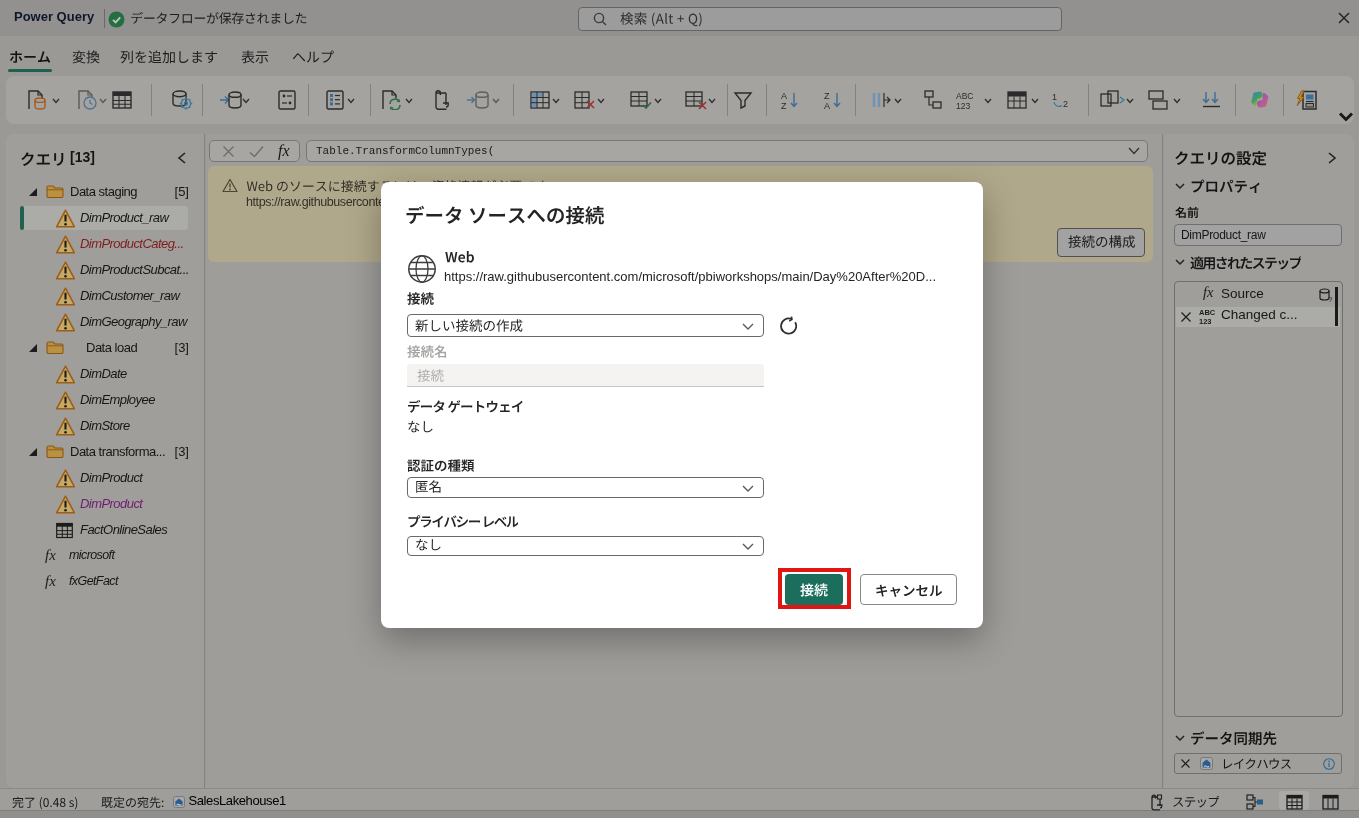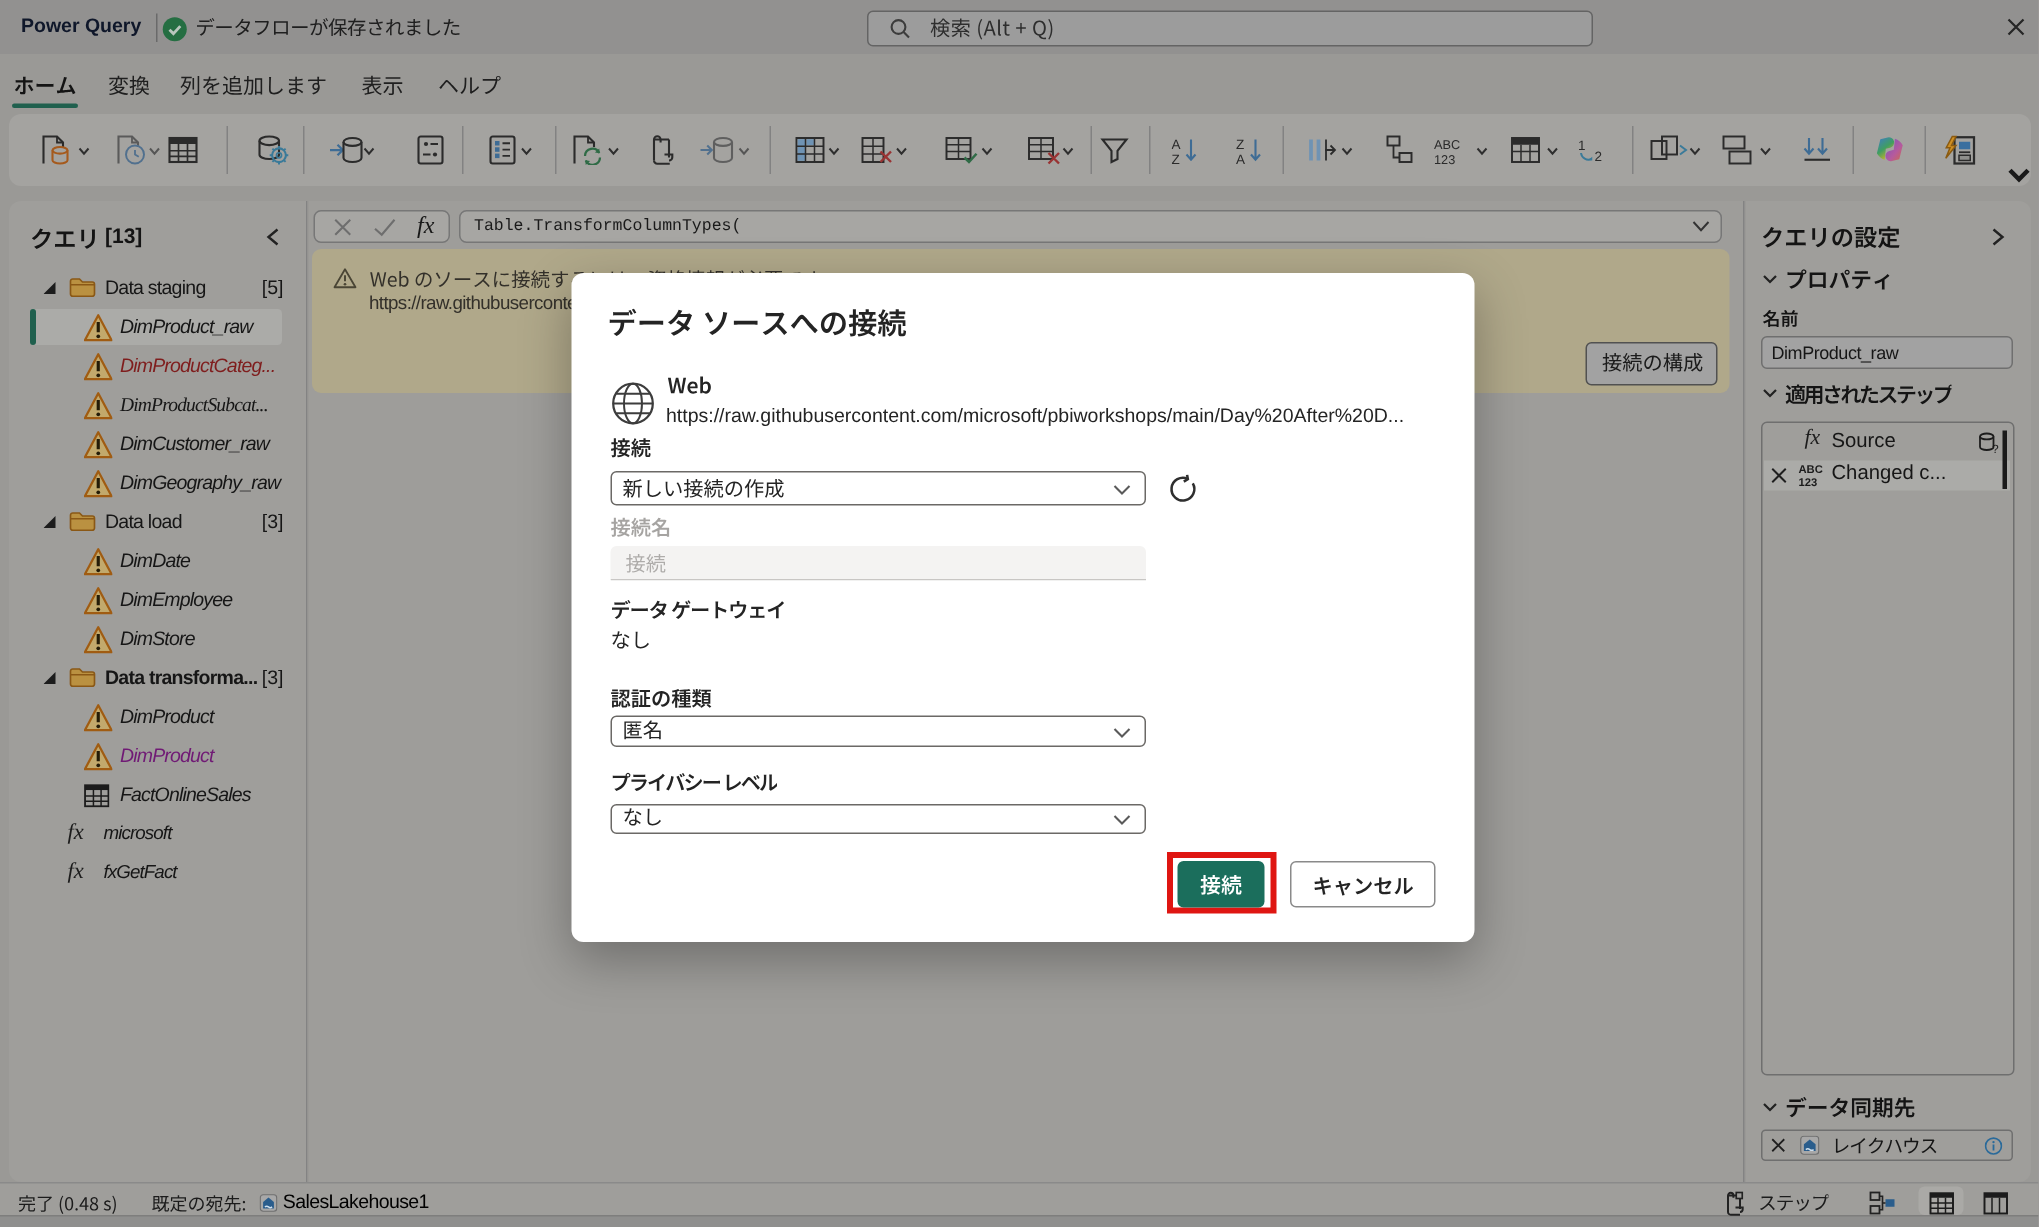--- a/index.html
+++ b/index.html
@@ -291,41 +291,41 @@
     <path d="M9.5 1.2 L18.4 17.8 L0.6 17.8 Z" fill="#c2a96c" stroke="#a05c12" stroke-width="1.5" stroke-linejoin="round"></path>
     <path d="M9.5 5.7 L9.5 12.540000000000001" stroke="#241c08" stroke-width="2.1"></path>
     <circle cx="9.5" cy="15.200000000000001" r="1.25" fill="#241c08"></circle>
   </svg>
 <div style="position:absolute;left:80px;top:234.6px;font-family:'Liberation Sans', sans-serif;font-size:13px;font-weight:400;color:#7f1d1d;font-style:italic;letter-spacing:-0.55px;white-space:pre;line-height:17px">DimProductCateg...</div>
 <svg style="position:absolute;left:56px;top:260.5px" width="19" height="19" viewBox="0 0 19 19">
     <path d="M9.5 1.2 L18.4 17.8 L0.6 17.8 Z" fill="#c2a96c" stroke="#a05c12" stroke-width="1.5" stroke-linejoin="round"></path>
     <path d="M9.5 5.7 L9.5 12.540000000000001" stroke="#241c08" stroke-width="2.1"></path>
     <circle cx="9.5" cy="15.200000000000001" r="1.25" fill="#241c08"></circle>
   </svg>
-<div style="position:absolute;left:80px;top:260.6px;font-family:Liberation Serif, serif;font-size:13px;font-weight:400;color:#161616;font-style:italic;letter-spacing:-0.55px;white-space:pre;line-height:17px">DimProductSubcat...</div>
+<div style="position:absolute;left:80px;top:260.6px;font-family:Liberation Sans, sans-serif;font-size:13px;font-weight:400;color:#161616;font-style:italic;letter-spacing:-0.55px;white-space:pre;line-height:17px">DimProductSubcat...</div>
 <svg style="position:absolute;left:56px;top:286.5px" width="19" height="19" viewBox="0 0 19 19">
     <path d="M9.5 1.2 L18.4 17.8 L0.6 17.8 Z" fill="#c2a96c" stroke="#a05c12" stroke-width="1.5" stroke-linejoin="round"></path>
     <path d="M9.5 5.7 L9.5 12.540000000000001" stroke="#241c08" stroke-width="2.1"></path>
     <circle cx="9.5" cy="15.200000000000001" r="1.25" fill="#241c08"></circle>
   </svg>
 <div style="position:absolute;left:80px;top:286.6px;font-family:'Liberation Sans', sans-serif;font-size:13px;font-weight:400;color:#161616;font-style:italic;letter-spacing:-0.55px;white-space:pre;line-height:17px">DimCustomer_raw</div>
 <svg style="position:absolute;left:56px;top:312.5px" width="19" height="19" viewBox="0 0 19 19">
     <path d="M9.5 1.2 L18.4 17.8 L0.6 17.8 Z" fill="#c2a96c" stroke="#a05c12" stroke-width="1.5" stroke-linejoin="round"></path>
     <path d="M9.5 5.7 L9.5 12.540000000000001" stroke="#241c08" stroke-width="2.1"></path>
     <circle cx="9.5" cy="15.200000000000001" r="1.25" fill="#241c08"></circle>
   </svg>
 <div style="position:absolute;left:80px;top:312.6px;font-family:'Liberation Sans', sans-serif;font-size:13px;font-weight:400;color:#161616;font-style:italic;letter-spacing:-0.55px;white-space:pre;line-height:17px">DimGeography_raw</div>
 <svg style="position:absolute;left:29px;top:344px" width="9" height="9" viewBox="0 0 9 9">
     <path d="M8 0 L8 8 L0 8 Z" fill="#1c1c1c"></path>
   </svg>
 <svg style="position:absolute;left:46px;top:341px" width="18" height="14" viewBox="0 0 18 14">
     <path d="M1 2.5 a1.5 1.5 0 0 1 1.5 -1.5 L7 1 L9 3 L15.5 3 a1.5 1.5 0 0 1 1.5 1.5 L17 11 a1.5 1.5 0 0 1 -1.5 1.5 L2.5 12.5 A1.5 1.5 0 0 1 1 11 Z" fill="#ba9141" stroke="#8a5816" stroke-width="1.1"></path>
     <path d="M1 4.8 L17 4.8" stroke="#8a5816" stroke-width="0.9"></path>
   </svg>
-<div style="position:absolute;left:70px;top:338.6px;font-family:'Liberation Sans', sans-serif;font-size:13px;font-weight:400;color:#161616;letter-spacing:-0.5px;white-space:pre;line-height:17px">Data load</div>
+<div style="position:absolute;left:86px;top:338.6px;font-family:'Liberation Sans', sans-serif;font-size:13px;font-weight:400;color:#161616;letter-spacing:-0.5px;white-space:pre;line-height:17px">Data load</div>
 <div style="position:absolute;right:1170px;top:338.6px;font-family:'Liberation Sans', sans-serif;font-size:13px;font-weight:400;color:#161616;white-space:pre;line-height:17px">[3]</div>
 <svg style="position:absolute;left:56px;top:364.5px" width="19" height="19" viewBox="0 0 19 19">
     <path d="M9.5 1.2 L18.4 17.8 L0.6 17.8 Z" fill="#c2a96c" stroke="#a05c12" stroke-width="1.5" stroke-linejoin="round"></path>
     <path d="M9.5 5.7 L9.5 12.540000000000001" stroke="#241c08" stroke-width="2.1"></path>
     <circle cx="9.5" cy="15.200000000000001" r="1.25" fill="#241c08"></circle>
   </svg>
 <div style="position:absolute;left:80px;top:364.6px;font-family:'Liberation Sans', sans-serif;font-size:13px;font-weight:400;color:#161616;font-style:italic;letter-spacing:-0.55px;white-space:pre;line-height:17px">DimDate</div>
 <svg style="position:absolute;left:56px;top:390.5px" width="19" height="19" viewBox="0 0 19 19">
     <path d="M9.5 1.2 L18.4 17.8 L0.6 17.8 Z" fill="#c2a96c" stroke="#a05c12" stroke-width="1.5" stroke-linejoin="round"></path>
     <path d="M9.5 5.7 L9.5 12.540000000000001" stroke="#241c08" stroke-width="2.1"></path>
@@ -338,21 +338,21 @@
     <circle cx="9.5" cy="15.200000000000001" r="1.25" fill="#241c08"></circle>
   </svg>
 <div style="position:absolute;left:80px;top:416.6px;font-family:'Liberation Sans', sans-serif;font-size:13px;font-weight:400;color:#161616;font-style:italic;letter-spacing:-0.55px;white-space:pre;line-height:17px">DimStore</div>
 <svg style="position:absolute;left:29px;top:448px" width="9" height="9" viewBox="0 0 9 9">
     <path d="M8 0 L8 8 L0 8 Z" fill="#1c1c1c"></path>
   </svg>
 <svg style="position:absolute;left:46px;top:445px" width="18" height="14" viewBox="0 0 18 14">
     <path d="M1 2.5 a1.5 1.5 0 0 1 1.5 -1.5 L7 1 L9 3 L15.5 3 a1.5 1.5 0 0 1 1.5 1.5 L17 11 a1.5 1.5 0 0 1 -1.5 1.5 L2.5 12.5 A1.5 1.5 0 0 1 1 11 Z" fill="#ba9141" stroke="#8a5816" stroke-width="1.1"></path>
     <path d="M1 4.8 L17 4.8" stroke="#8a5816" stroke-width="0.9"></path>
   </svg>
-<div style="position:absolute;left:70px;top:442.6px;font-family:'Liberation Sans', sans-serif;font-size:13px;font-weight:700;color:#161616;letter-spacing:-0.5px;white-space:pre;line-height:17px">Data transforma...</div>
+<div style="position:absolute;left:70px;top:442.6px;font-family:'Liberation Sans', sans-serif;font-size:13px;font-weight:400;color:#161616;letter-spacing:-0.5px;white-space:pre;line-height:17px">Data transforma...</div>
 <div style="position:absolute;right:1170px;top:442.6px;font-family:'Liberation Sans', sans-serif;font-size:13px;font-weight:400;color:#161616;white-space:pre;line-height:17px">[3]</div>
 <svg style="position:absolute;left:56px;top:468.5px" width="19" height="19" viewBox="0 0 19 19">
     <path d="M9.5 1.2 L18.4 17.8 L0.6 17.8 Z" fill="#c2a96c" stroke="#a05c12" stroke-width="1.5" stroke-linejoin="round"></path>
     <path d="M9.5 5.7 L9.5 12.540000000000001" stroke="#241c08" stroke-width="2.1"></path>
     <circle cx="9.5" cy="15.200000000000001" r="1.25" fill="#241c08"></circle>
   </svg>
 <div style="position:absolute;left:80px;top:468.6px;font-family:'Liberation Sans', sans-serif;font-size:13px;font-weight:400;color:#161616;font-style:italic;letter-spacing:-0.55px;white-space:pre;line-height:17px">DimProduct</div>
 <svg style="position:absolute;left:56px;top:494.5px" width="19" height="19" viewBox="0 0 19 19">
     <path d="M9.5 1.2 L18.4 17.8 L0.6 17.8 Z" fill="#c2a96c" stroke="#a05c12" stroke-width="1.5" stroke-linejoin="round"></path>
     <path d="M9.5 5.7 L9.5 12.540000000000001" stroke="#241c08" stroke-width="2.1"></path>

